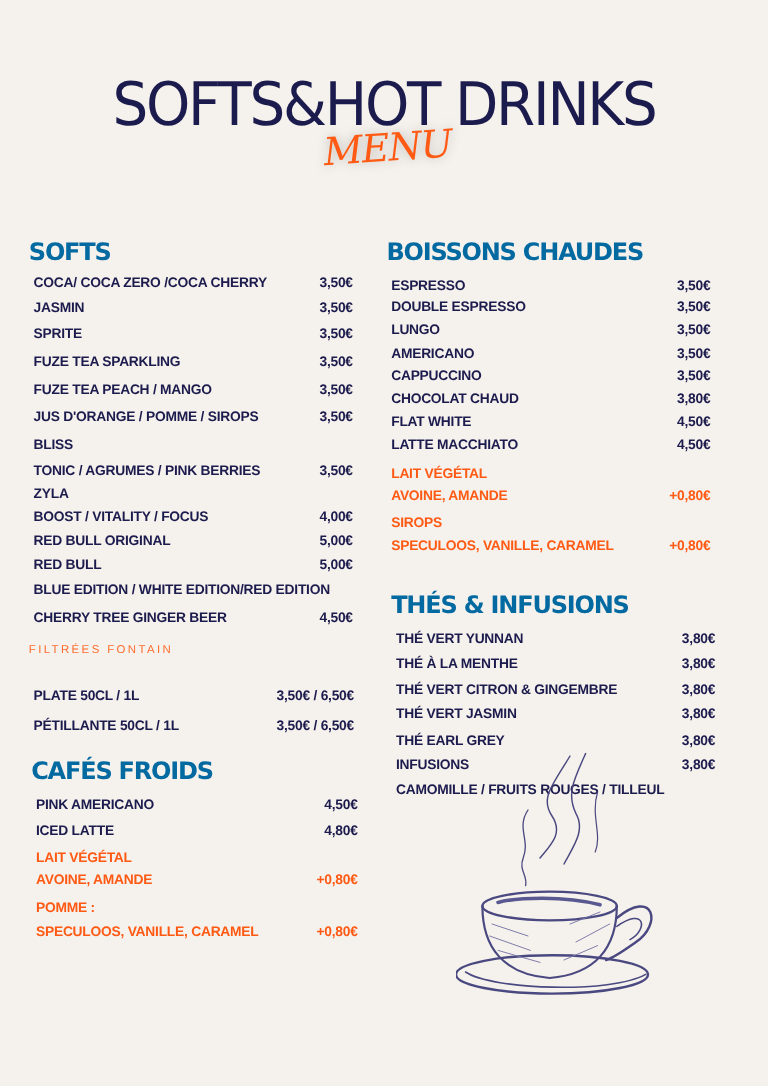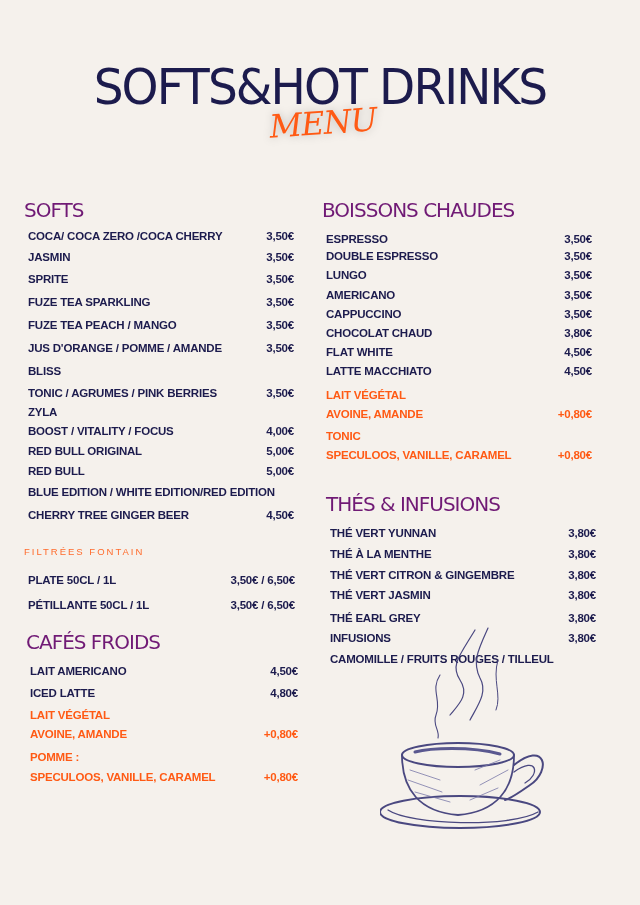--- a/index.html
+++ b/index.html
@@ -13,24 +13,24 @@
     color:#1c1b4d; font-weight:normal; transform:scaleX(0.94); transform-origin:center;
   }
   .subtitle {
     position:absolute; left:268px; top:104px; width:110px; text-align:center;
     font-family:"DejaVu Serif", serif; font-style:italic; font-size:32px;
     color:#ff5a14; transform:rotate(-4deg); letter-spacing:-1px;
     text-shadow:0 0 10px rgba(0,0,0,0.25);
   }
   .section { position:absolute; }
   .sec-title {
-    font-family:"DejaVu Sans", sans-serif; font-weight:normal; color:#701a75;
+    font-family:"DejaVu Sans", sans-serif; font-weight:bold; color:#0369a1;
     font-size:20px; letter-spacing:-1px; white-space:nowrap;
   }
-  .sec-sub { color:#ff6b2c; font-size:9.5px; letter-spacing:2px; margin-top:14px; }
+  .sec-sub { color:#ff6b2c; font-size:9.5px; letter-spacing:2px; margin-top:4px; }
   .row { position:absolute; left:0; width:100%; font-size:11.5px; font-weight:bold; white-space:nowrap; letter-spacing:-0.2px; }
   .row .name { position:absolute; left:4px; }
   .row .price { position:absolute; right:0; text-align:right; }
   .row.accent { color:#ff5a14; }
   .cup { position:absolute; left:380px; top:620px; }
 </style>
 </head>
 <body>
 
 <div class="title">SOFTS&amp;HOT DRINKS</div>
@@ -53,21 +53,21 @@
       </div>
       <div class="row" style="top: 98px;">
         <span class="name">FUZE TEA SPARKLING</span>
         <span class="price">3,50€</span>
       </div>
       <div class="row" style="top: 121px;">
         <span class="name">FUZE TEA PEACH / MANGO</span>
         <span class="price">3,50€</span>
       </div>
       <div class="row" style="top: 144px;">
-        <span class="name">JUS D'ORANGE / POMME / AMANDE</span>
+        <span class="name">JUS D'ORANGE / POMME / SIROPS</span>
         <span class="price">3,50€</span>
       </div>
       <div class="row" style="top: 167px;">
         <span class="name">BLISS</span>
         <span class="price"></span>
       </div>
       <div class="row" style="top: 189px;">
         <span class="name">TONIC / AGRUMES / PINK BERRIES</span>
         <span class="price">3,50€</span>
       </div>
@@ -109,21 +109,21 @@
         <span class="name">PÉTILLANTE 50CL / 1L</span>
         <span class="price">3,50€ / 6,50€</span>
       </div>
     </div>
 </div>
 
 <div class="section" style="left:26px; top:630px; width:272px; height:160px;">
   <div class="sec-title">CAFÉS FROIDS</div>
   <div>
       <div class="row" style="top: 35px;">
-        <span class="name">LAIT AMERICANO</span>
+        <span class="name">PINK AMERICANO</span>
         <span class="price">4,50€</span>
       </div>
       <div class="row" style="top: 57px;">
         <span class="name">ICED LATTE</span>
         <span class="price">4,80€</span>
       </div>
     </div>
   <div>
       <div class="row accent" style="top: 79px;">
         <span class="name">LAIT VÉGÉTAL</span>
@@ -183,21 +183,21 @@
   <div>
       <div class="row accent" style="top: 191px;">
         <span class="name">LAIT VÉGÉTAL</span>
         <span class="price"></span>
       </div>
       <div class="row accent" style="top: 210px;">
         <span class="name">AVOINE, AMANDE</span>
         <span class="price">+0,80€</span>
       </div>
       <div class="row accent" style="top: 232px;">
-        <span class="name">TONIC</span>
+        <span class="name">SIROPS</span>
         <span class="price"></span>
       </div>
       <div class="row accent" style="top: 251px;">
         <span class="name">SPECULOOS, VANILLE, CARAMEL</span>
         <span class="price">+0,80€</span>
       </div>
     </div>
 </div>
 
 <div class="section" style="left:326px; top:492px; width:270px; height:180px;">

